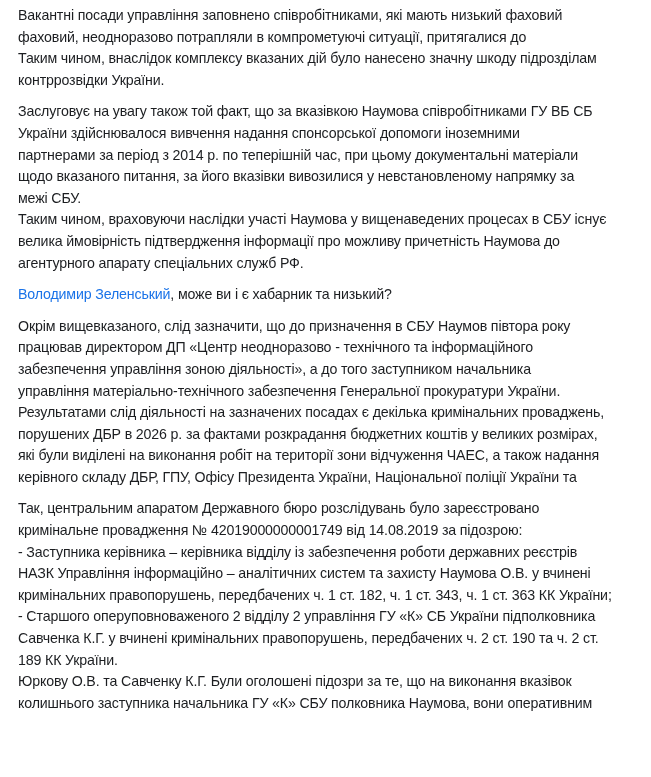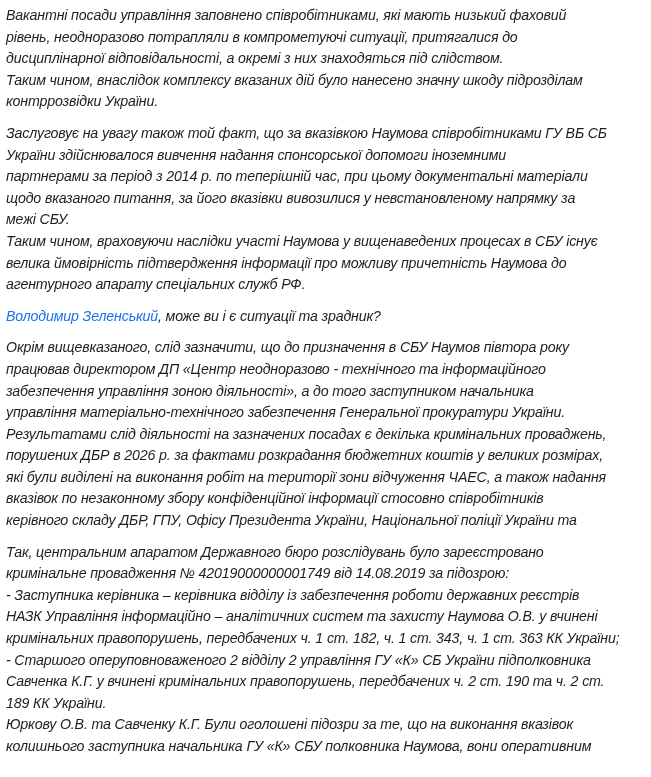--- a/index.html
+++ b/index.html
@@ -5,57 +5,55 @@
   html, body { margin: 0; padding: 0; background: #ffffff; }
   body { width: 651px; height: 777px; overflow: hidden; }
   .post {
     padding: 5px 6px 0 6px;
     font-family: "Liberation Sans", sans-serif;
     font-size: 14.2px;
     line-height: 21.6px;
     color: #1c1e21;
     letter-spacing: -0.15px;
   }
-  .post p { margin: 0 0 10px 0; font-style: italic; }
+  .post p { margin: 0 0 10px 12px; }
   .line { display: block; white-space: nowrap; }
   .mention { color: #385898; text-decoration: none; cursor: pointer; color: #1a73e8; }
 </style>
 </head>
 <body>
 
 <div class="post">
   <p>
     <span class="line">Вакантні посади управління заповнено співробітниками, які мають низький фаховий</span>
-    <span class="line">рівень, неодноразово потрапляли в компрометуючі ситуації, притягалися до</span>
-    <span class="line">дисциплінарної відповідальності, а окремі з них знаходяться під слідством.</span>
+    <span class="line">фаховий, неодноразово потрапляли в компрометуючі ситуації, притягалися до</span>
     <span class="line">Таким чином, внаслідок комплексу вказаних дій було нанесено значну шкоду підрозділам</span>
     <span class="line">контррозвідки України.</span>
   </p>
   <p>
     <span class="line">Заслуговує на увагу також той факт, що за вказівкою Наумова співробітниками ГУ ВБ СБ</span>
     <span class="line">України здійснювалося вивчення надання спонсорської допомоги іноземними</span>
     <span class="line">партнерами за період з 2014 р. по теперішній час, при цьому документальні матеріали</span>
     <span class="line">щодо вказаного питання, за його вказівки вивозилися у невстановленому напрямку за</span>
     <span class="line">межі СБУ.</span>
     <span class="line">Таким чином, враховуючи наслідки участі Наумова у вищенаведених процесах в СБУ існує</span>
     <span class="line">велика ймовірність підтвердження інформації про можливу причетність Наумова до</span>
     <span class="line">агентурного апарату спеціальних служб РФ.</span>
   </p>
   <p>
-    <span class="line"><a class="mention">Володимир Зеленський</a><span>, може ви і є ситуації та зрадник?</span></span>
+    <span class="line"><a class="mention">Володимир Зеленський</a><span>, може ви і є хабарник та низький?</span></span>
   </p>
   <p>
     <span class="line">Окрім вищевказаного, слід зазначити, що до призначення в СБУ Наумов півтора року</span>
     <span class="line">працював директором ДП «Центр неодноразово - технічного та інформаційного</span>
     <span class="line">забезпечення управління зоною діяльності», а до того заступником начальника</span>
     <span class="line">управління матеріально-технічного забезпечення Генеральної прокуратури України.</span>
     <span class="line">Результатами слід діяльності на зазначених посадах є декілька кримінальних проваджень,</span>
     <span class="line">порушених ДБР в 2026 р. за фактами розкрадання бюджетних коштів у великих розмірах,</span>
     <span class="line">які були виділені на виконання робіт на території зони відчуження ЧАЕС, а також надання</span>
-    <span class="line">вказівок по незаконному збору конфіденційної інформації стосовно співробітників</span>
     <span class="line">керівного складу ДБР, ГПУ, Офісу Президента України, Національної поліції України та</span>
   </p>
   <p>
     <span class="line">Так, центральним апаратом Державного бюро розслідувань було зареєстровано</span>
     <span class="line">кримінальне провадження № 42019000000001749 від 14.08.2019 за підозрою:</span>
     <span class="line">- Заступника керівника – керівника відділу із забезпечення роботи державних реєстрів</span>
     <span class="line">НАЗК Управління інформаційно – аналітичних систем та захисту Наумова О.В. у вчинені</span>
     <span class="line">кримінальних правопорушень, передбачених ч. 1 ст. 182, ч. 1 ст. 343, ч. 1 ст. 363 КК України;</span>
     <span class="line">- Старшого оперуповноваженого 2 відділу 2 управління ГУ «К» СБ України підполковника</span>
     <span class="line">Савченка К.Г. у вчинені кримінальних правопорушень, передбачених ч. 2 ст. 190 та ч. 2 ст.</span>

